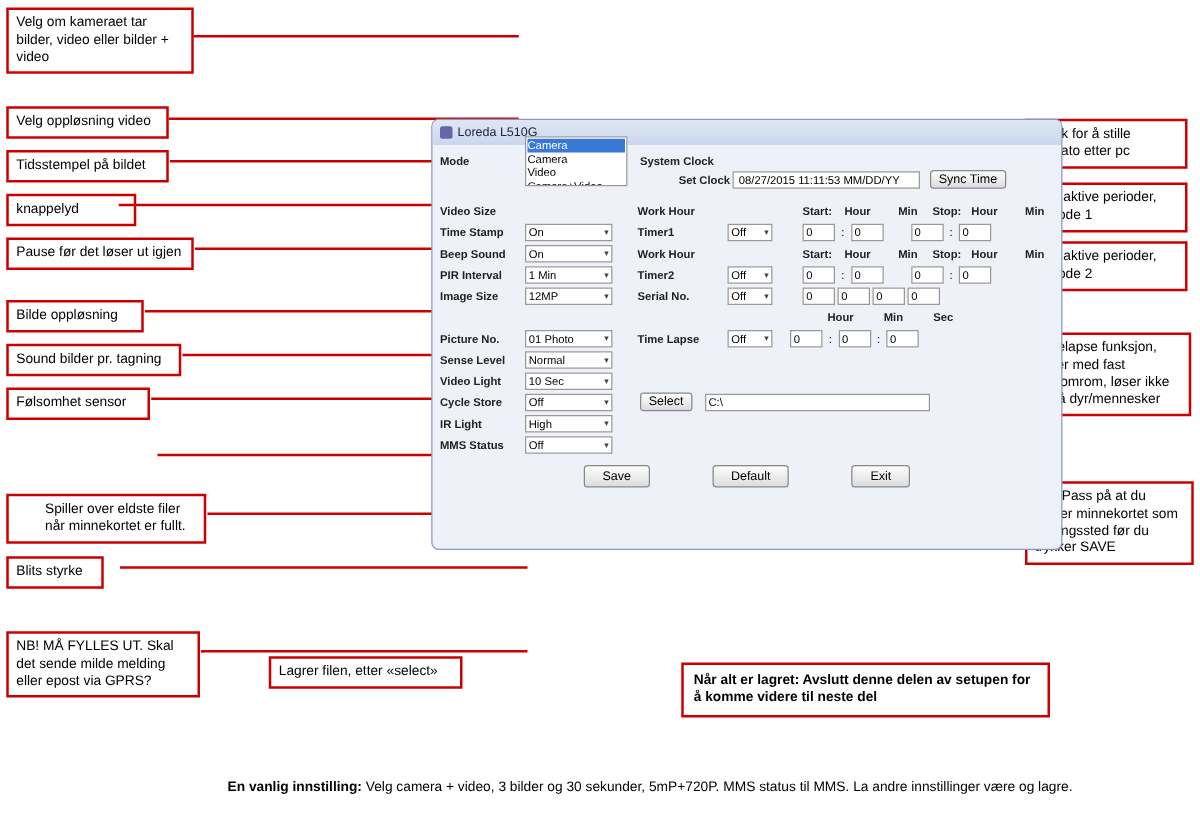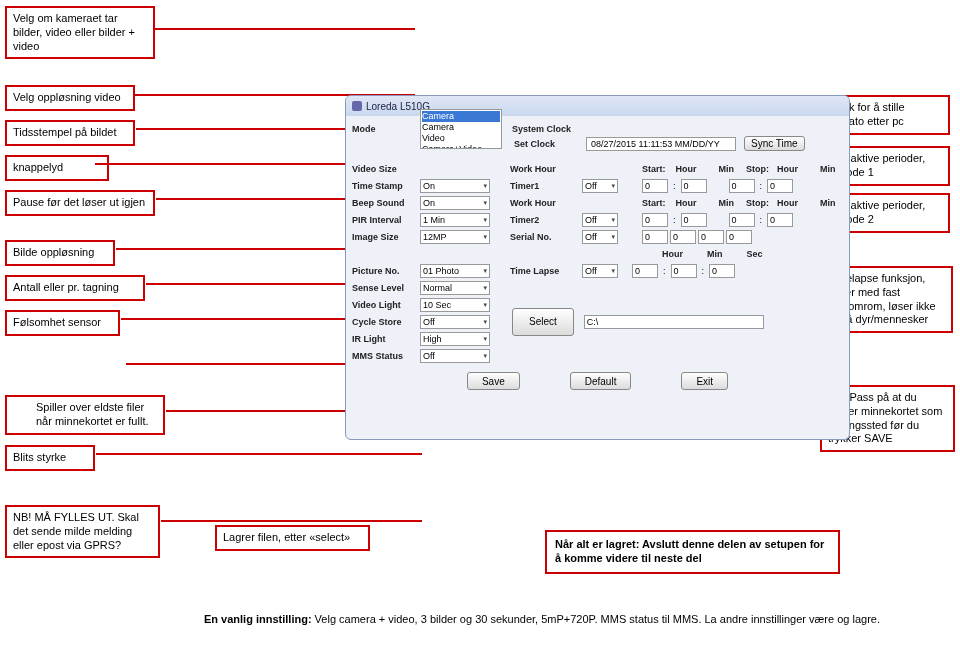--- a/index.html
+++ b/index.html
@@ -19,37 +19,37 @@
   .combo::after { content: "▾"; font-size: 7px; color: #444; margin-left: 2px; }
   .btn { border: 1px solid #888; background: linear-gradient(#fefefe,#dcdcdc); border-radius: 3px; height: 18px; padding: 0 14px; font-size: 10px; display: inline-flex; align-items: center; cursor: pointer; }
   .spin { width: 26px; }
   .mlab { font-weight: bold; color: #222; }
   .tiny { font-size: 9px; }
   .list { width: 82px; height: 40px; background: #fff; border: 1px solid #999; overflow: hidden; font-size: 9px; line-height: 11px; padding: 1px; color: #000; }
   .list .sel { background: #3a78d6; color: #fff; }
   .btnrow { display: flex; justify-content: center; gap: 50px; margin-top: 8px; }
   .clocktxt { background: #fff; border: 1px solid #999; height: 14px; padding: 0 4px; width: 150px; display: inline-flex; align-items: center; font-size: 9px; }
   .footer { position: absolute; left: 160px; bottom: 18px; width: 720px; font-size: 11px; line-height: 1.35; }
-  .footer .l1 { text-align: right; margin-bottom: 18px; }
+  .footer .l1 { text-align: center; margin-bottom: 7px; }
   .bold { font-weight: bold; }
 </style>
 </head>
 <body>
 
 <div class="callout" style="left:5px; top:6px; width:150px;"><span>Velg om kameraet tar bilder, video eller bilder + video</span></div>
 <div class="callout" style="left:5px; top:85px; width:130px;"><span>Velg oppløsning video</span></div>
 <div class="callout" style="left:5px; top:120px; width:130px;"><span>Tidsstempel på bildet</span></div>
 <div class="callout" style="left:5px; top:155px; width:104px;"><span>knappelyd</span></div>
 <div class="callout" style="left:5px; top:190px; width:150px;"><span>Pause før det løser ut igjen</span></div>
 <div class="callout" style="left:5px; top:240px; width:110px;"><span>Bilde oppløsning</span></div>
-<div class="callout" style="left:5px; top:275px; width:140px;"><span>Antall eller pr. tagning</span></div>
+<div class="callout" style="left:5px; top:275px; width:140px;"><span>Sound bilder pr. tagning</span></div>
 <div class="callout" style="left:5px; top:310px; width:115px;"><span>Følsomhet sensor</span></div>
 <div class="callout" style="left:5px; top:355px; width:120px;margin-top:44px;"><span>Lengde videosnutt</span></div>
 <div class="callout" style="left:5px; top:395px; width:160px;padding-left:29px;"><span>Spiller over eldste filer når minnekortet er fullt.</span></div>
-<div class="callout" style="left:5px; top:445px; width:90px;"><span>Blits styrke</span></div>
+<div class="callout" style="left:5px; top:445px; width:78px;"><span>Blits styrke</span></div>
 <div class="callout" style="left:5px; top:505px; width:155px;"><span>NB! MÅ FYLLES UT. Skal det sende milde melding eller epost via GPRS?</span></div>
 <div class="callout" style="left:215px; top:525px; width:155px;"><span>Lagrer filen, etter «select»</span></div>
 
 <div class="callout" style="left:820px; top:95px; width:130px;"><span>Trykk for å stille tid/dato etter pc</span></div>
 <div class="callout" style="left:820px; top:146px; width:130px;"><span>Sett aktive perioder, periode 1</span></div>
 <div class="callout" style="left:820px; top:193px; width:130px;"><span>Sett aktive perioder, periode 2</span></div>
 <div class="callout" style="left:820px; top:266px; width:133px;"><span>Timelapse funksjon, bilder med fast mellomrom, løser ikke ut på dyr/mennesker</span></div>
 <div class="callout" style="left:820px; top:385px; width:135px;"><span>NB! Pass på at du velger minnekortet som lagringssted før du trykker SAVE</span></div>
 
 <div class="callout" style="left:545px; top:530px; width:295px; font-weight:bold; padding:6px 8px;"><span>Når alt er lagret: Avslutt denne delen av setupen for å komme videre til neste del</span></div>
@@ -88,21 +88,21 @@
         <div>Camera</div>
         <div>Video</div>
         <div>Camera+Video</div>
       </div>
       <span class="mlab" style="margin-left:8px;width:70px;">System Clock</span>
     </div>
 
     <div class="row" style="margin-top:-2px;">
       <span class="lab"></span>
         <span style="width:84px;"></span>
-      <span class="mlab" style="width:70px;margin-left:8px;">Set Clock</span>
+      <span class="mlab" style="width:70px;margin-left:8px;text-align:right;">Set Clock</span>
       <span class="clocktxt">08/27/2015 11:11:53 MM/DD/YY</span>
       <span class="btn" style="margin-left:6px;height:15px;padding:0 6px;">Sync Time</span>
     </div>
 
     <div class="row" style="margin-top:8px;">
       <span class="lab">Video Size</span>
       <span class="wcol"></span>
       <span class="mlab" style="width:70px;margin-left:8px;">Work Hour</span>
       <span style="width:58px;"></span>
       <span class="tiny mlab">Start:</span>
@@ -263,21 +263,21 @@
           <span>10 Sec</span>
         </span>
     </div>
 
     <div class="row">
       <span class="lab">Cycle Store</span>
       <span class="ctrl combo">
           <span>Off</span>
         </span>
       <span style="width:18px;"></span>
-      <span class="btn" style="height:28px;padding:0 16px;">Select</span>
+      <span class="btn" style="height:15px;padding:0 6px;">Select</span>
       <span style="width:6px;"></span>
       <span class="ctrl" style="width:180px;">
           <span>C:\</span>
         </span>
     </div>
 
     <div class="row">
       <span class="lab">IR Light</span>
       <span class="ctrl combo">
           <span>High</span>

